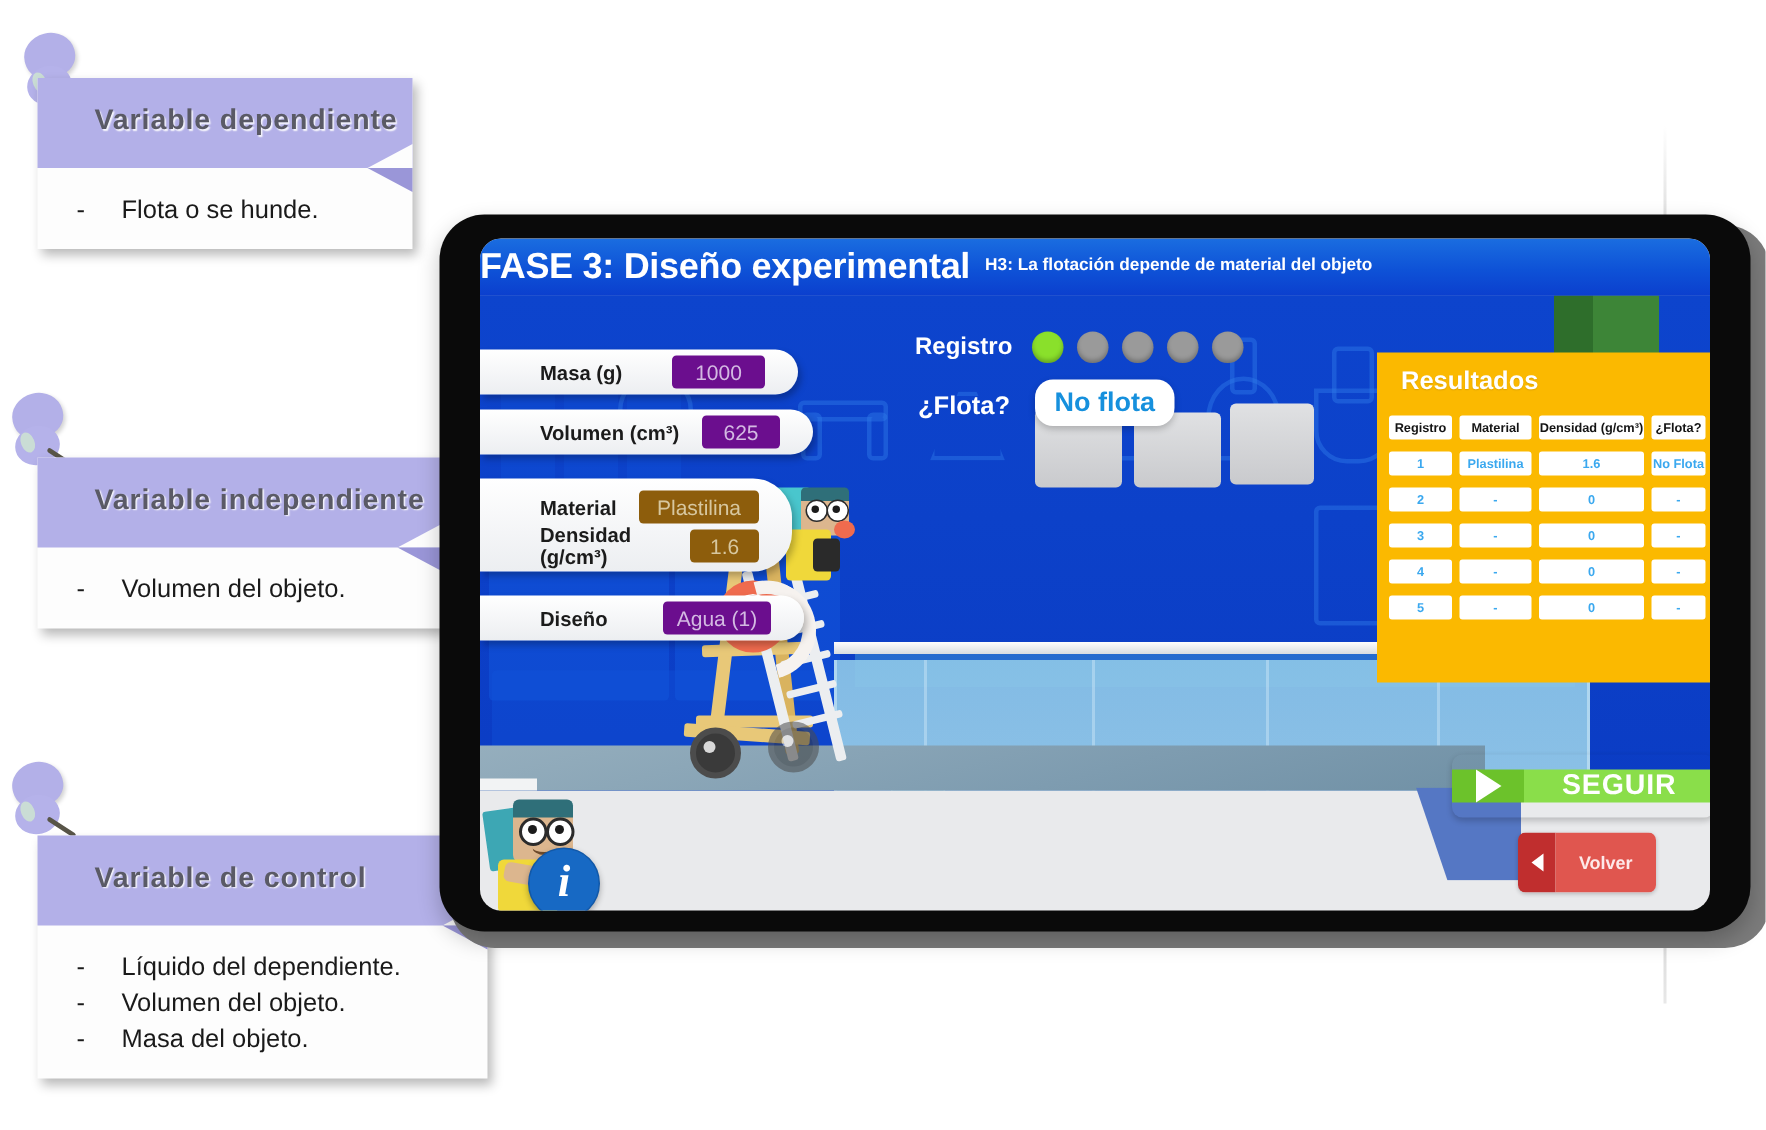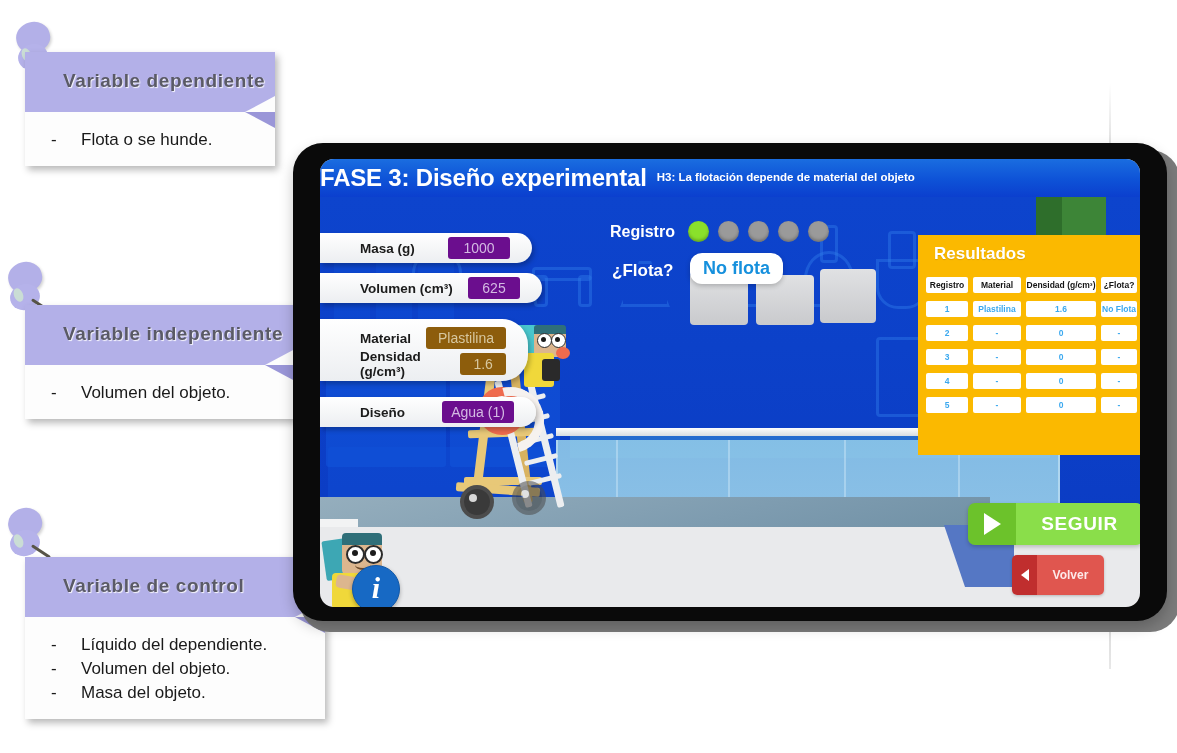--- a/index.html
+++ b/index.html
@@ -140,21 +140,21 @@
   .res-row.head .res-cell{color:#141414;}
   .c1{width:42px;flex:0 0 42px;}
   .c2{width:48px;flex:0 0 48px;}
   .c3{width:70px;flex:0 0 70px;}
   .c4{width:36px;flex:0 0 36px;}
 
   
   .blue-wedge{position:absolute;left:624px;top:366px;width:70px;height:62px;background:#5577c4;
      clip-path:polygon(0 0,100% 0,100% 100%,30% 100%);}
   .btn-seguir{position:absolute;left:648px;top:344px;width:175px;height:42px;display:flex;
-     border-radius:7px;overflow:hidden;box-shadow:0 2px 4px rgba(0,0,0,.2);}
+     border-radius:7px;overflow:hidden;box-shadow:0 2px 4px rgba(0,0,0,.2);align-items:center;}
   .seguir-ico{width:48px;background:#6cc22b;display:flex;align-items:center;justify-content:center;}
   .seguir-ico .tri{width:0;height:0;border-left:17px solid #fff;border-top:11px solid transparent;
      border-bottom:11px solid transparent;}
   .seguir-txt{flex:1;background:#8ade4a;color:#fff;font-size:19px;font-weight:bold;
      display:flex;align-items:center;justify-content:center;letter-spacing:.6px;}
   .btn-volver{position:absolute;left:692px;top:396px;width:92px;height:40px;display:flex;
      border-radius:5px;overflow:hidden;box-shadow:0 1px 3px rgba(0,0,0,.22);}
   .volver-ico{width:25px;background:#c02e2e;display:flex;align-items:center;justify-content:center;}
   .volver-ico .tri{width:0;height:0;border-right:8px solid #fff;border-top:6px solid transparent;
      border-bottom:6px solid transparent;}

